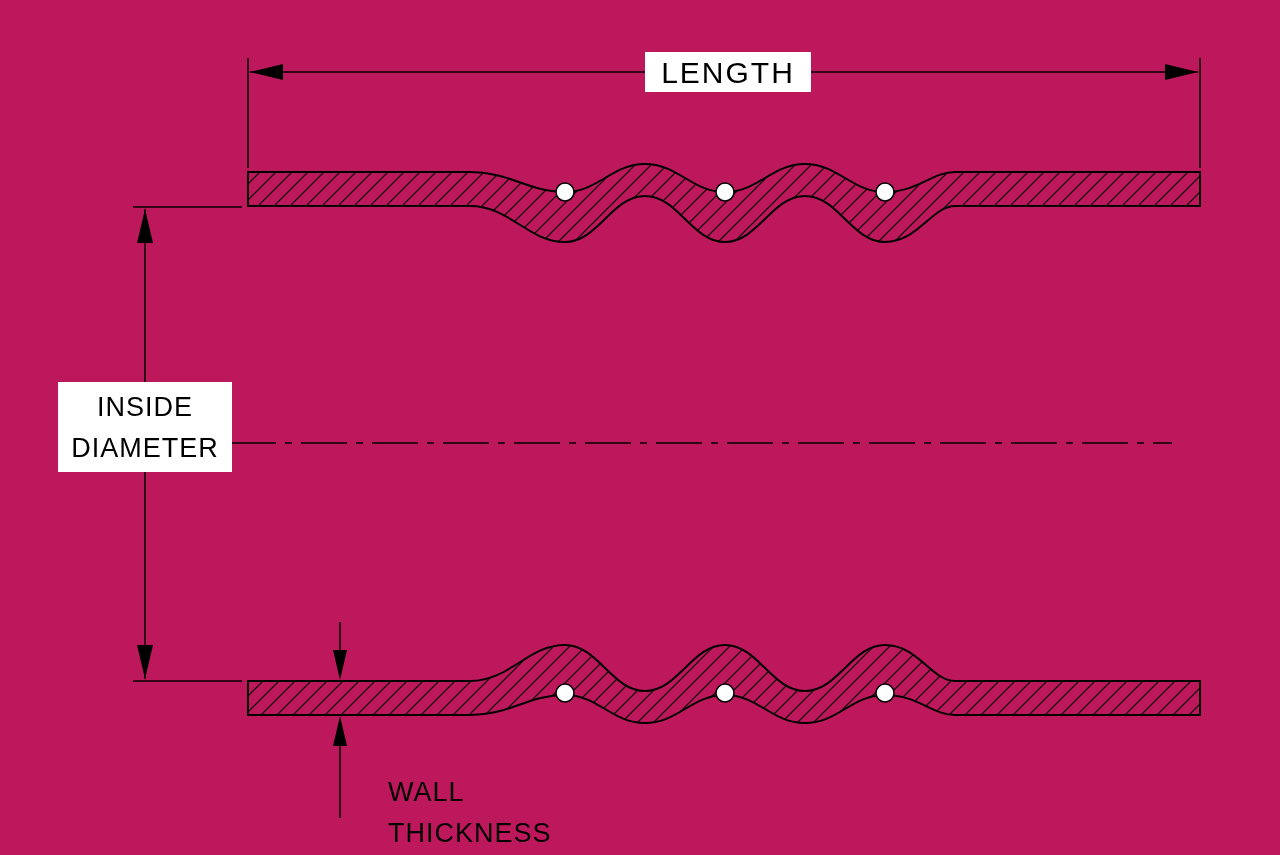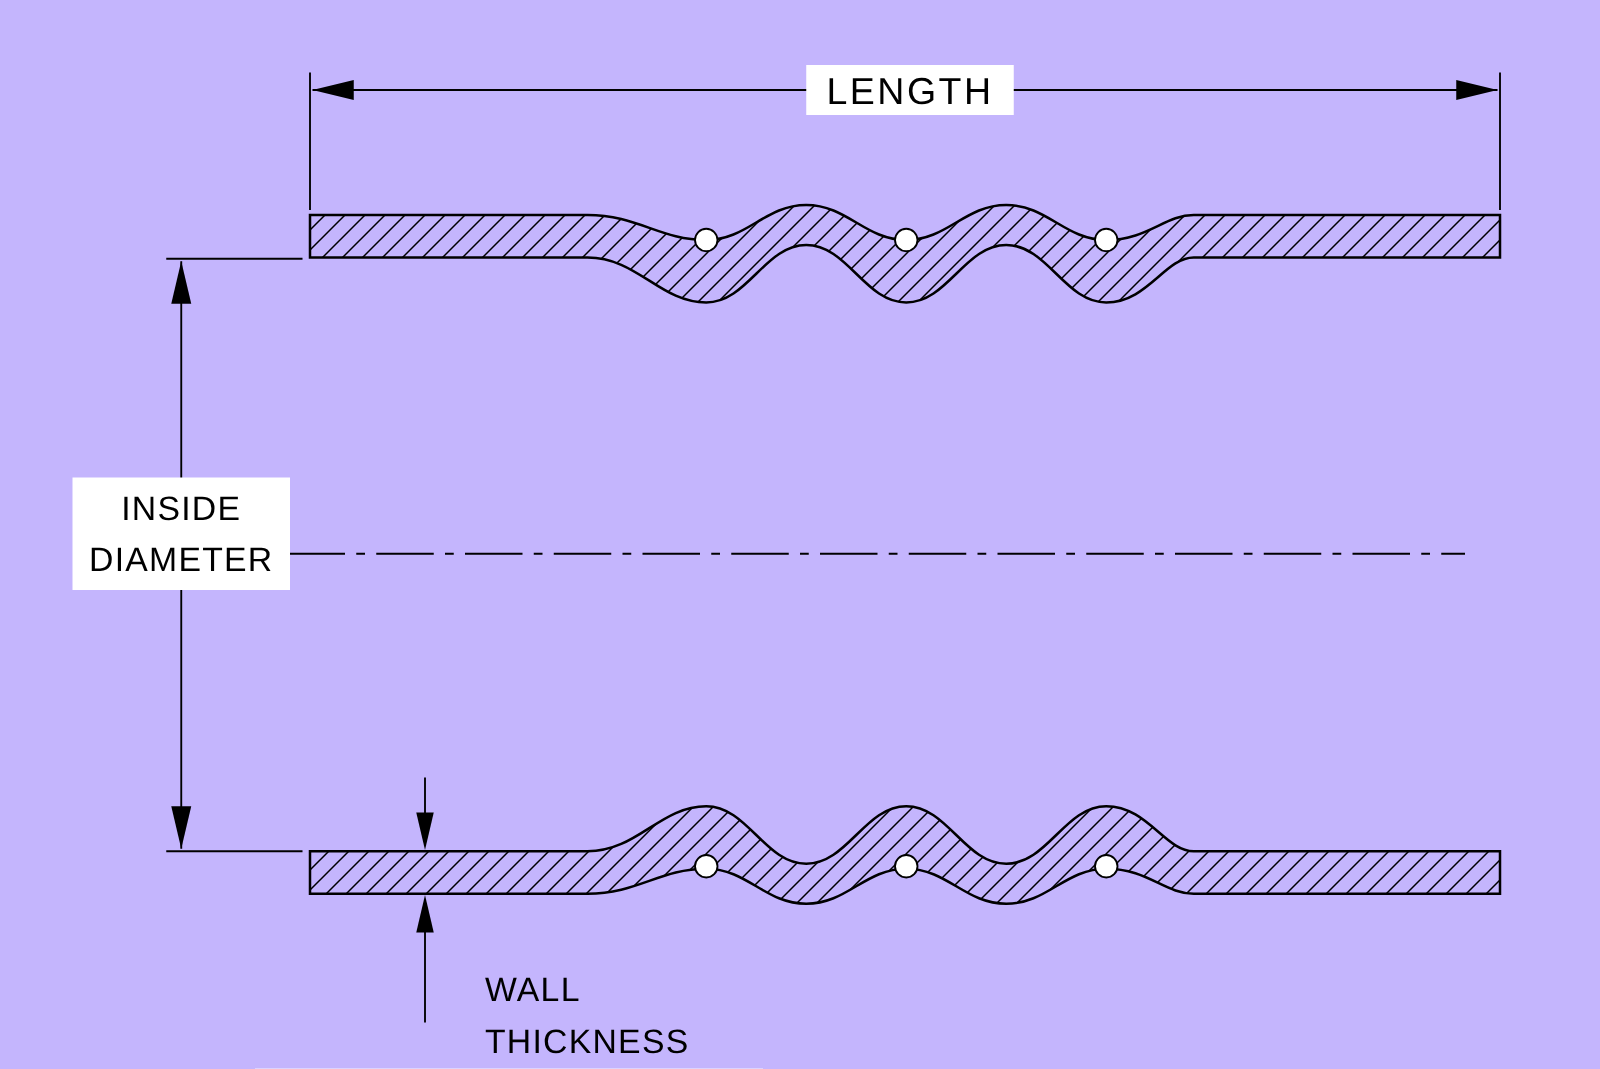--- a/index.html
+++ b/index.html
@@ -8,21 +8,21 @@
     background: #ffffff;
     width: 1280px;
     height: 855px;
     overflow: hidden;
     font-family: "Liberation Sans", sans-serif;
   }
   .drawing-wrap {
     position: relative;
     width: 1280px;
     height: 855px;
-    background: #c4b5fd;
+    background: #be185d;
   }
   svg { display: block; }
   text {
     fill: #000000;
     font-family: "Liberation Sans", sans-serif;
   }
   .dim-label {
     font-size: 30px;
     letter-spacing: 2px;
   }

